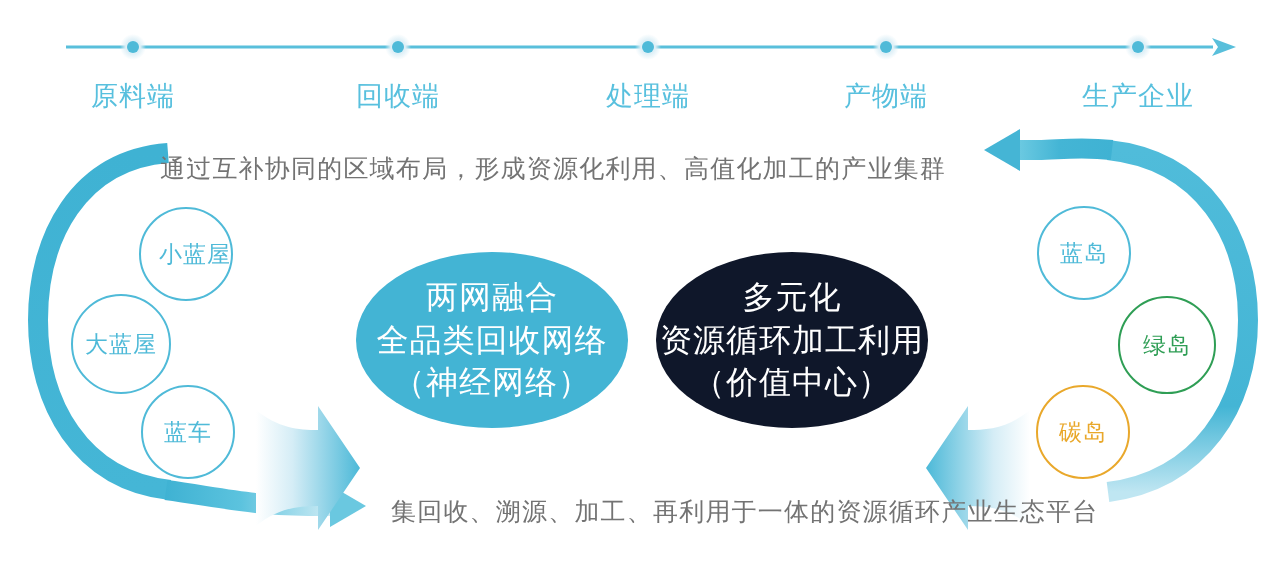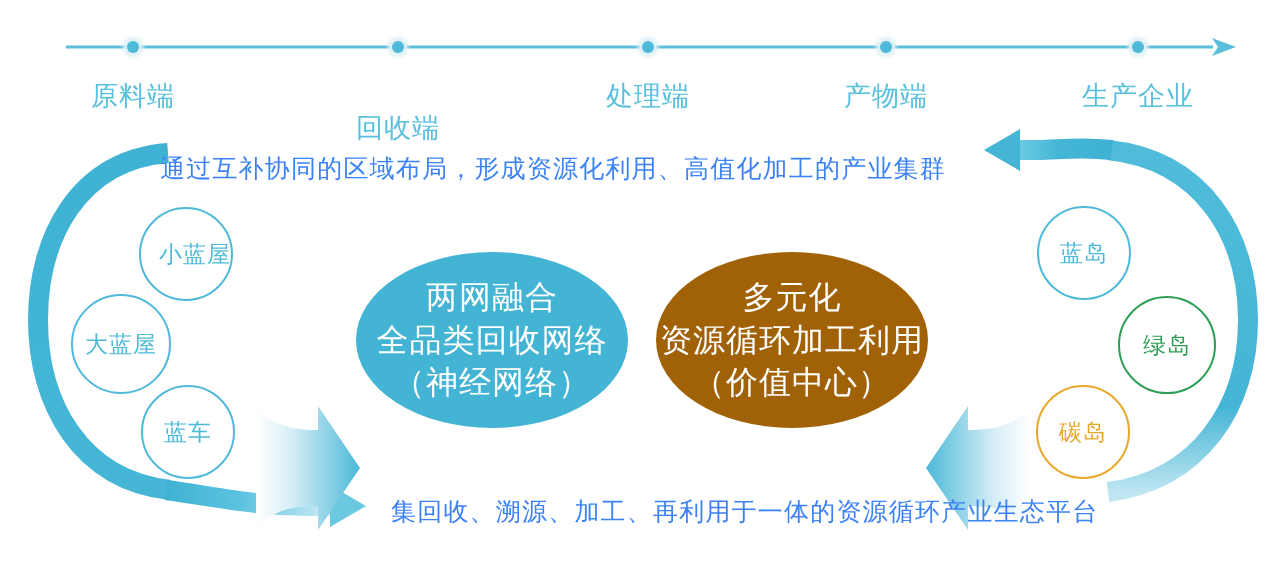--- a/index.html
+++ b/index.html
@@ -45,21 +45,21 @@
     position: absolute;
     left: 0;
     top: 128px;
     width: 1268px;
     height: 440px;
   }
 
   
   .banner-text {
     position: absolute;
-    color: #3b82f6;
+    color: #737373;
     font-size: 25px;
     letter-spacing: 1.2px;
     white-space: nowrap;
   }
   .banner-top {
     left: 152px;
     top: 152px;
   }
   .banner-bottom {
     left: 357px;
@@ -119,21 +119,21 @@
         <circle cx="640" cy="47" r="13" fill="url(#dotHalo)"></circle>
         <circle cx="640" cy="47" r="6" fill="#4fbad8"></circle>
         <circle cx="878" cy="47" r="13" fill="url(#dotHalo)"></circle>
         <circle cx="878" cy="47" r="6" fill="#4fbad8"></circle>
         <circle cx="1130" cy="47" r="13" fill="url(#dotHalo)"></circle>
         <circle cx="1130" cy="47" r="6" fill="#4fbad8"></circle>
       </g>
   </svg>
   <div id="timeline-labels">
       <div class="tl-label" style="left: 125px;">原料端</div>
-      <div class="tl-label" style="left: 390px; margin-top: 32px;">回收端</div>
+      <div class="tl-label" style="left: 390px;">回收端</div>
       <div class="tl-label" style="left: 640px;">处理端</div>
       <div class="tl-label" style="left: 878px;">产物端</div>
       <div class="tl-label" style="left: 1130px;">生产企业</div>
     </div>
 
   <svg class="loop-svg" viewBox="0 0 1268 440">
     <defs>
       <linearGradient id="bandTop" x1="100%" y1="0%" x2="0%" y2="0%">
         <stop offset="0%" stop-color="#3fb2d3"></stop>
         <stop offset="55%" stop-color="#44b5d5"></stop>
@@ -204,21 +204,21 @@
       <div class="node-circle" style="left: 1028px; top: 385px; width: 94px; height: 94px; border: 2px solid rgb(233, 168, 43); color: rgb(233, 168, 43);">
         <span>碳岛</span>
       </div>
       <div class="core-ellipse" style="left: 348px; top: 252px; width: 272px; height: 176px; background: rgb(67, 180, 212);">
         <div>
           <span class="core-line">两网融合</span>
           <span class="core-line">全品类回收网络</span>
           <span class="core-line">（神经网络）</span>
         </div>
       </div>
-      <div class="core-ellipse" style="left: 648px; top: 252px; width: 272px; height: 176px; background: #a16207;">
+      <div class="core-ellipse" style="left: 648px; top: 252px; width: 272px; height: 176px; background: #0f172a;">
         <div>
           <span class="core-line">多元化</span>
           <span class="core-line">资源循环加工利用</span>
           <span class="core-line">（价值中心）</span>
         </div>
       </div>
     </div>
 
 </div>
 

